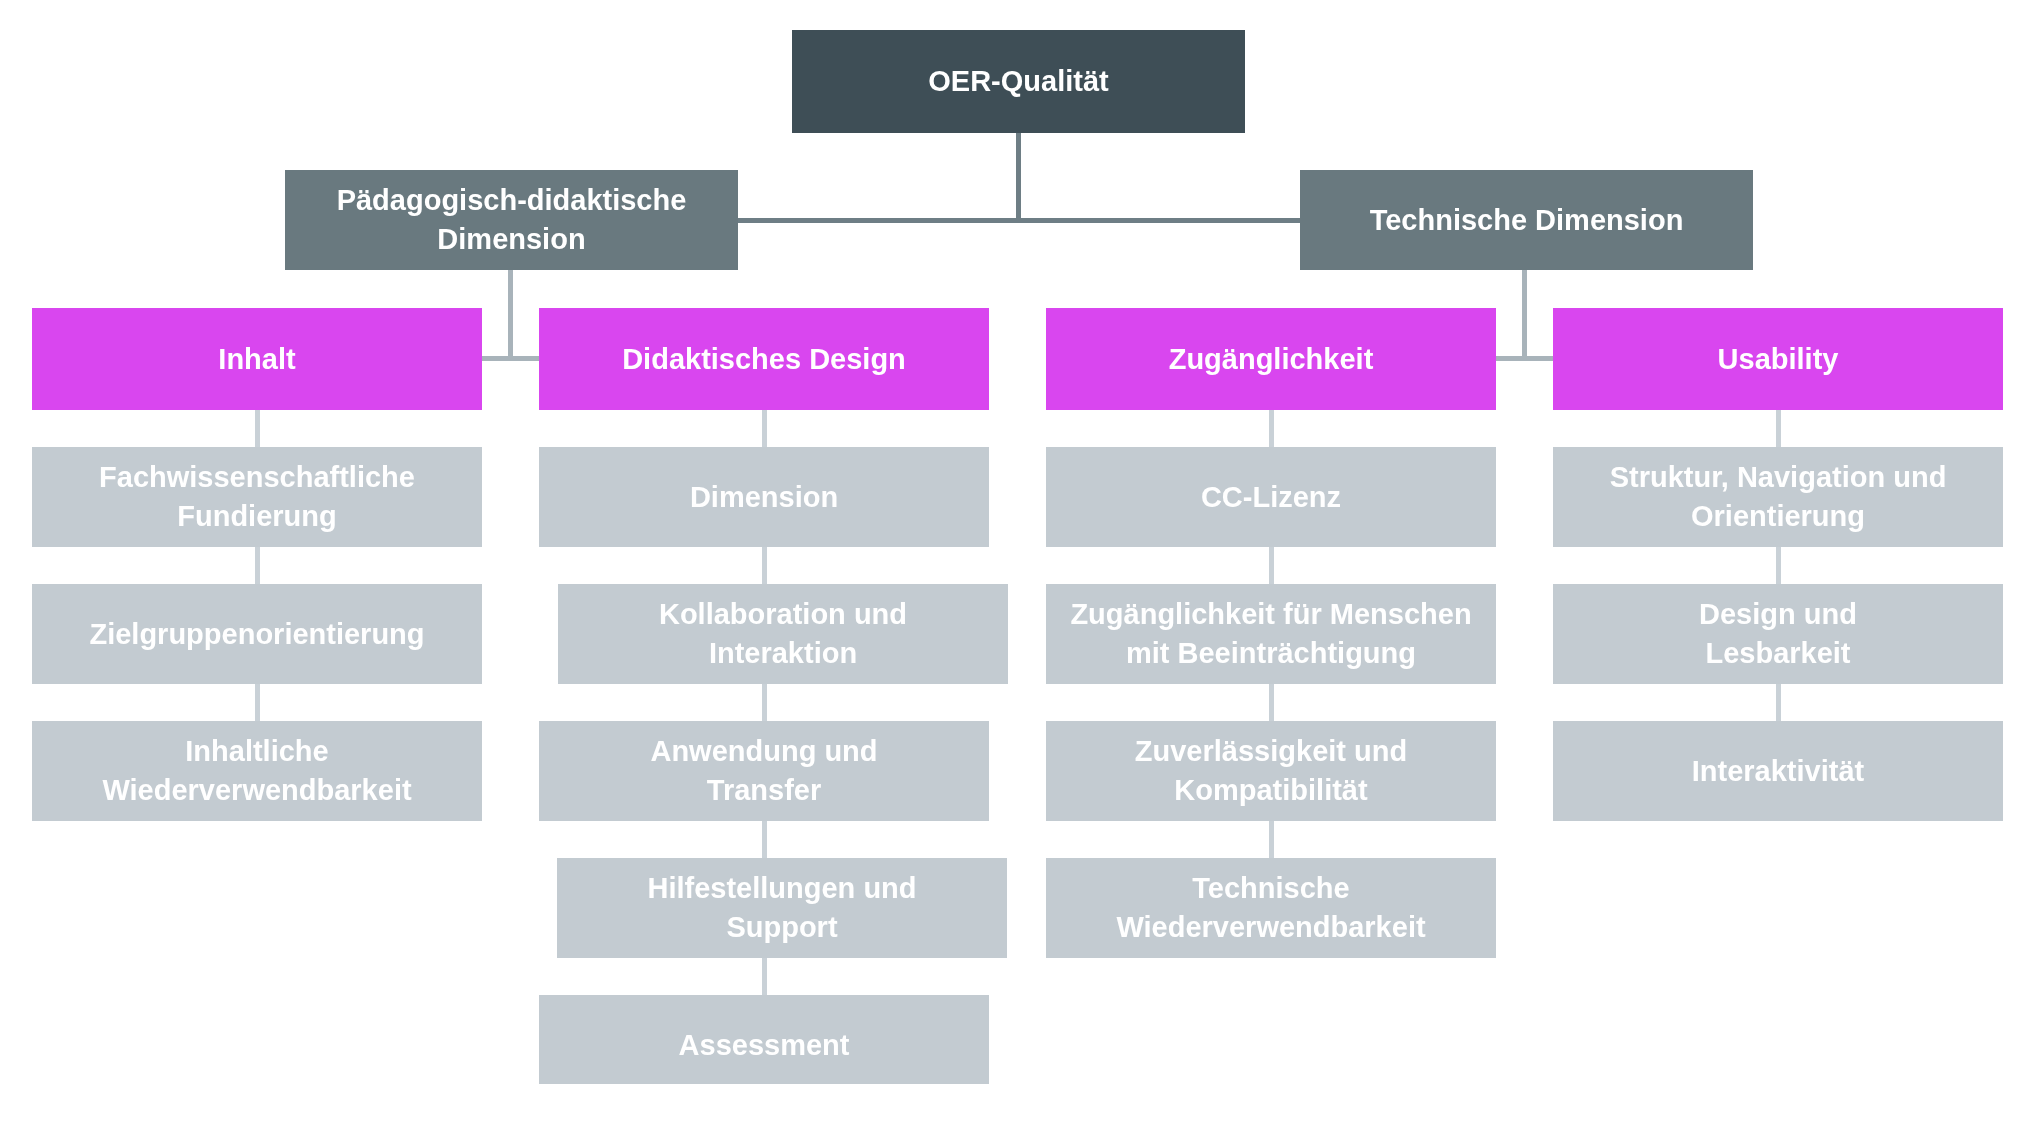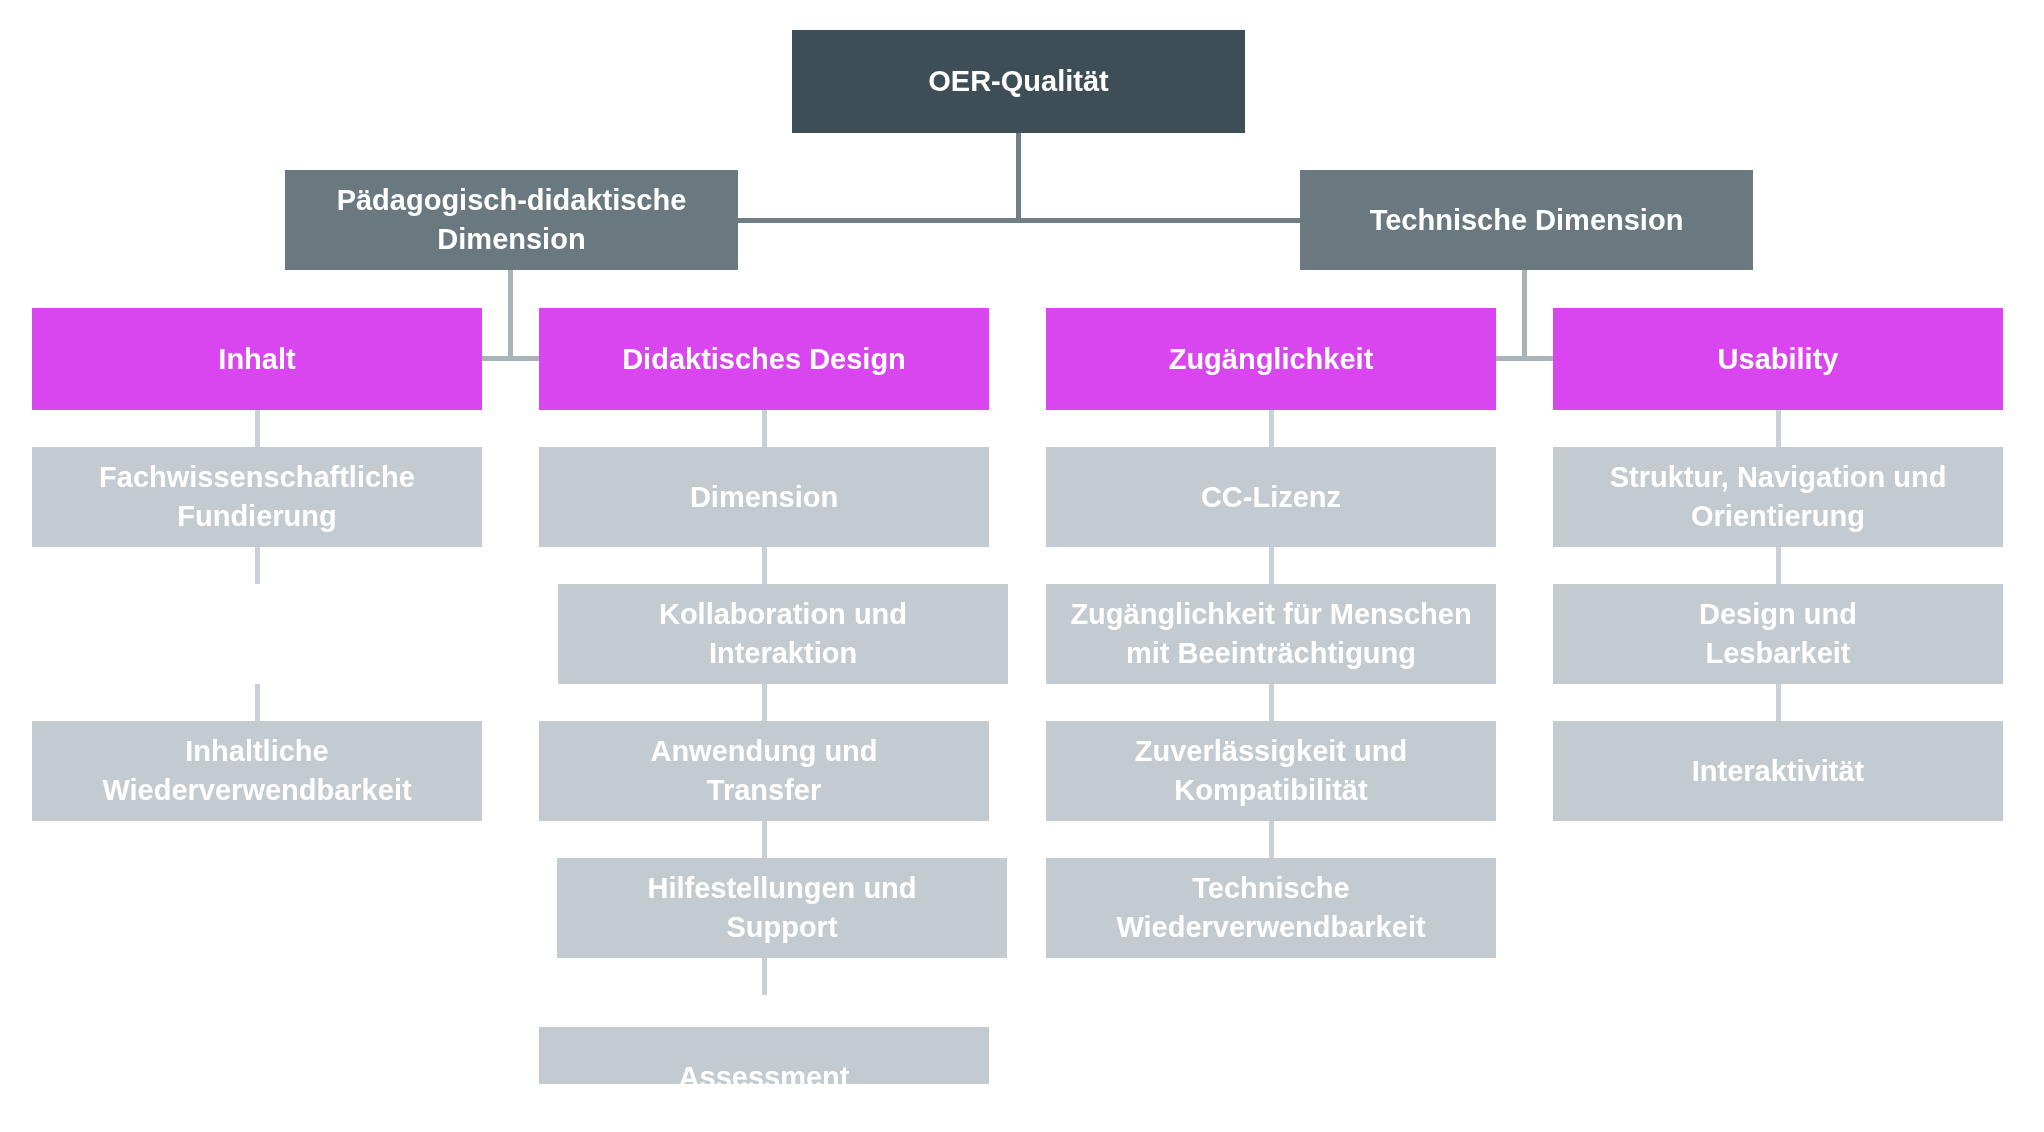--- a/index.html
+++ b/index.html
@@ -62,37 +62,38 @@
   <div class="box level3" style="left:539px; top:308px; width:450px; height:102px;">Didaktisches Design</div>
   <div class="box level3" style="left:1046px; top:308px; width:450px; height:102px;">Zugänglichkeit</div>
   <div class="box level3" style="left:1553px; top:308px; width:450px; height:102px;">Usability</div>
 
   <div class="line line-light" style="left:255px; top:410px; width:5px; height:37px;"></div>
   <div class="line line-light" style="left:255px; top:547px; width:5px; height:37px;"></div>
   <div class="line line-light" style="left:255px; top:684px; width:5px; height:37px;"></div>
 
   <div class="box leaf" style="left:32px; top:447px; width:450px; height:100px;">Fachwissenschaftliche
 Fundierung</div>
+  <div class="box leaf" style="left:32px; top:584px; width:450px; height:100px;">Zielgruppenorientierung</div>
   <div class="box leaf" style="left:32px; top:721px; width:450px; height:100px;">Inhaltliche
 Wiederverwendbarkeit</div>
 
   <div class="line line-light" style="left:762px; top:410px; width:5px; height:37px;"></div>
   <div class="line line-light" style="left:762px; top:547px; width:5px; height:37px;"></div>
   <div class="line line-light" style="left:762px; top:684px; width:5px; height:37px;"></div>
   <div class="line line-light" style="left:762px; top:821px; width:5px; height:37px;"></div>
   <div class="line line-light" style="left:762px; top:958px; width:5px; height:37px;"></div>
 
   <div class="box leaf" style="left:539px; top:447px; width:450px; height:100px;">Dimension</div>
   <div class="box leaf" style="left:539px; top:584px; width:450px; height:100px;margin-left:19px;">Kollaboration und
 Interaktion</div>
   <div class="box leaf" style="left:539px; top:721px; width:450px; height:100px;">Anwendung und
 Transfer</div>
   <div class="box leaf" style="left:539px; top:858px; width:450px; height:100px;margin-left:18px;">Hilfestellungen und
 Support</div>
-  <div class="box leaf" style="left:539px; top:995px; width:450px; height:100px;margin-top:32px;">Assessment</div>
+  <div class="box leaf" style="left:539px; top:995px; width:450px; height:100px;">Assessment</div>
 
   <div class="line line-light" style="left:1269px; top:410px; width:5px; height:37px;"></div>
   <div class="line line-light" style="left:1269px; top:547px; width:5px; height:37px;"></div>
   <div class="line line-light" style="left:1269px; top:684px; width:5px; height:37px;"></div>
   <div class="line line-light" style="left:1269px; top:821px; width:5px; height:37px;"></div>
 
   <div class="box leaf" style="left:1046px; top:447px; width:450px; height:100px;">CC-Lizenz</div>
   <div class="box leaf" style="left:1046px; top:584px; width:450px; height:100px;">Zugänglichkeit für Menschen
 mit Beeinträchtigung</div>
   <div class="box leaf" style="left:1046px; top:721px; width:450px; height:100px;text-align:center;">Zuverlässigkeit und

